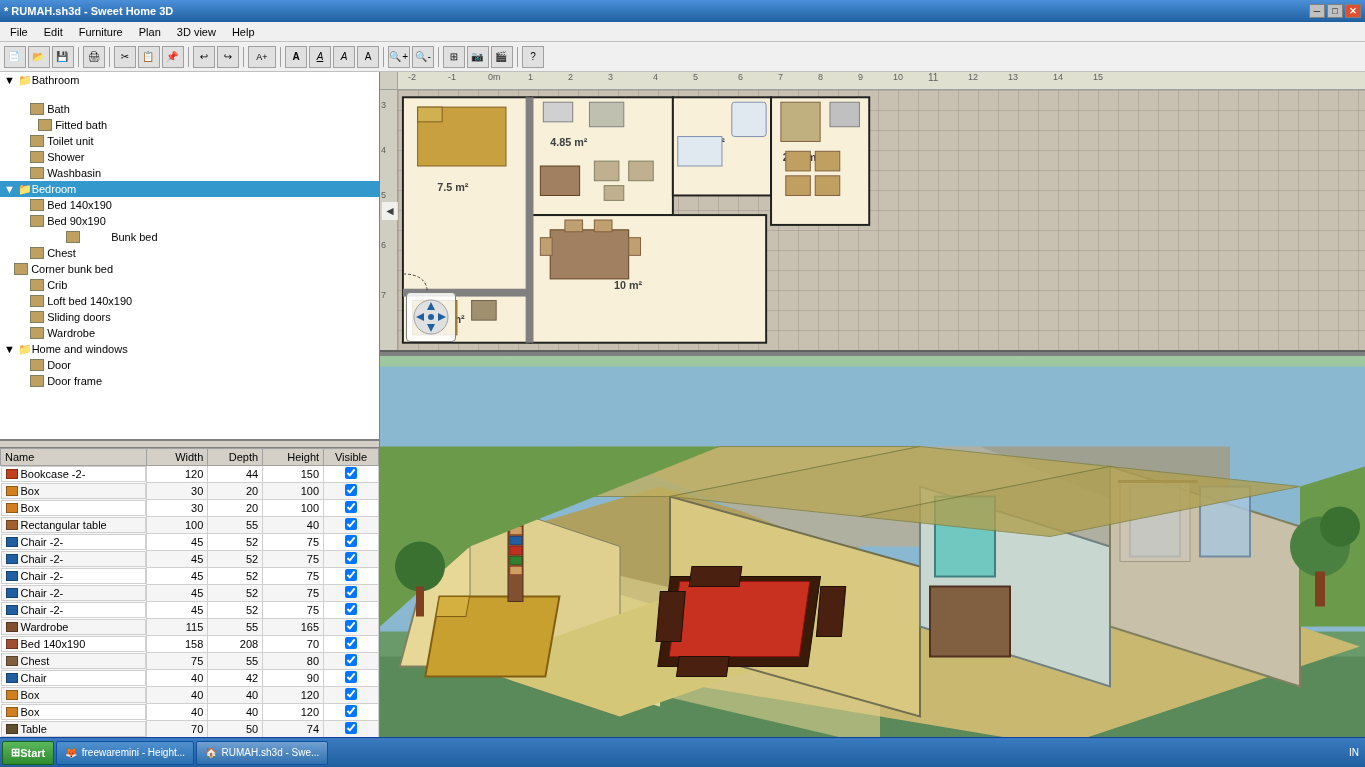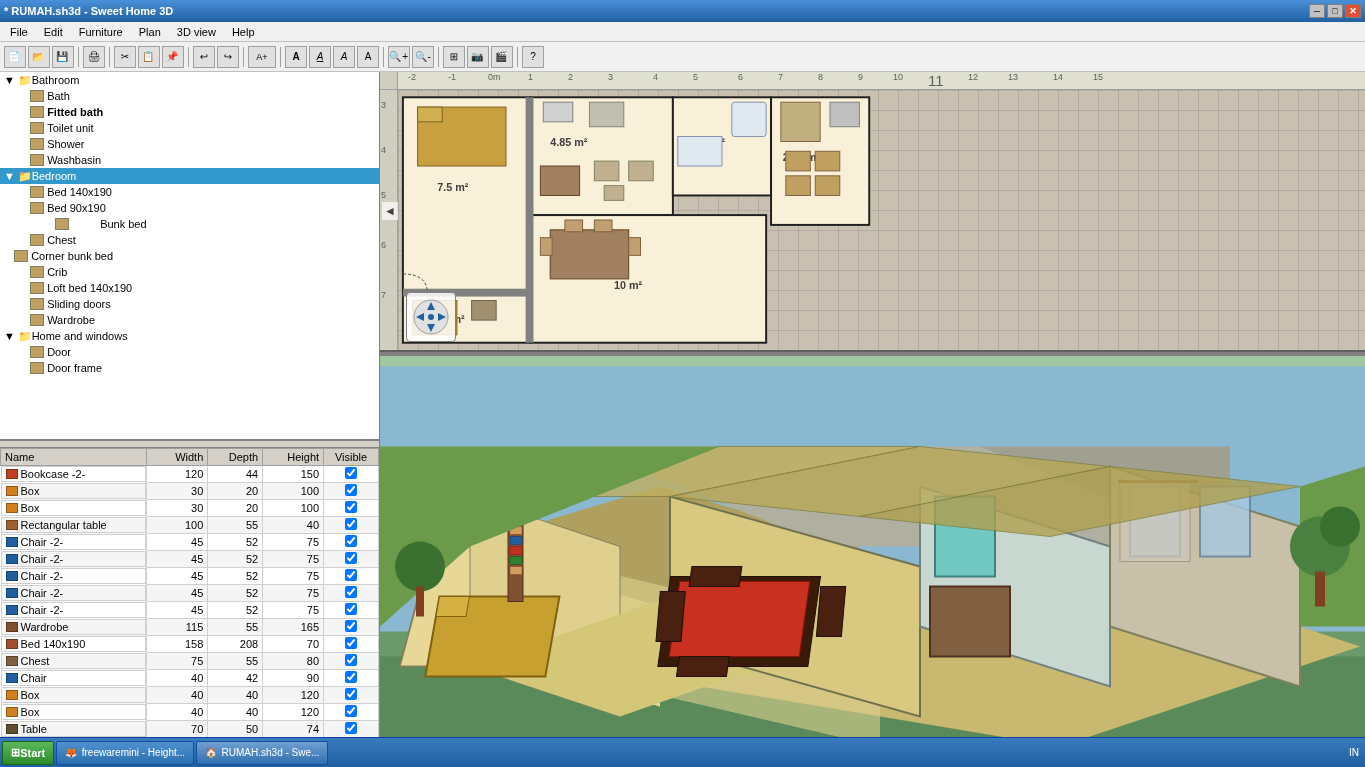--- a/index.html
+++ b/index.html
@@ -194,29 +194,29 @@
 </div>
 
 <div id="main">
 
   <div id="left-panel">
 
     <div id="tree-view" style="height: 360px; overflow-y: scroll; border-bottom: 2px solid #808080;">
 
       <div id="tree-container">
           <div class="tree-item" style="padding-left: 4px;">▼ 📁<span>Bathroom</span></div>
-          <div class="tree-item" style="padding-left: 24px;">&nbsp;&nbsp; <span style="width:14px;height:12px;display:inline-block;border:1px solid #808060;background:#c0a060;margin-right:3px;font-size:8px;text-align:center;">&nbsp;</span><span>Bath</span></div>
-          <div class="tree-item" style="padding-left: 24px; font-weight: bold;">&nbsp;&nbsp; <span style="width:14px;height:12px;display:inline-block;border:1px solid #808060;background:#c0a060;margin-right:3px;font-size:8px;text-align:center;">&nbsp;</span><span>Fitted bath</span></div>
+          <div class="tree-item" style="padding-left: 24px; margin-top: 13px;">&nbsp;&nbsp; <span style="width:14px;height:12px;display:inline-block;border:1px solid #808060;background:#c0a060;margin-right:3px;font-size:8px;text-align:center;">&nbsp;</span><span>Bath</span></div>
+          <div class="tree-item" style="padding-left: 32px;">&nbsp;&nbsp; <span style="width:14px;height:12px;display:inline-block;border:1px solid #808060;background:#c0a060;margin-right:3px;font-size:8px;text-align:center;">&nbsp;</span><span>Fitted bath</span></div>
           <div class="tree-item" style="padding-left: 24px;">&nbsp;&nbsp; <span style="width:14px;height:12px;display:inline-block;border:1px solid #808060;background:#c0a060;margin-right:3px;font-size:8px;text-align:center;">&nbsp;</span><span>Toilet unit</span></div>
           <div class="tree-item" style="padding-left: 24px;">&nbsp;&nbsp; <span style="width:14px;height:12px;display:inline-block;border:1px solid #808060;background:#c0a060;margin-right:3px;font-size:8px;text-align:center;">&nbsp;</span><span>Shower</span></div>
           <div class="tree-item" style="padding-left: 24px;">&nbsp;&nbsp; <span style="width:14px;height:12px;display:inline-block;border:1px solid #808060;background:#c0a060;margin-right:3px;font-size:8px;text-align:center;">&nbsp;</span><span>Washbasin</span></div>
           <div class="tree-item selected" style="padding-left: 4px;">▼ 📁<span>Bedroom</span></div>
           <div class="tree-item" style="padding-left: 24px;">&nbsp;&nbsp; <span style="width:14px;height:12px;display:inline-block;border:1px solid #808060;background:#c0a060;margin-right:3px;font-size:8px;text-align:center;">&nbsp;</span><span>Bed 140x190</span></div>
           <div class="tree-item" style="padding-left: 24px;">&nbsp;&nbsp; <span style="width:14px;height:12px;display:inline-block;border:1px solid #808060;background:#c0a060;margin-right:3px;font-size:8px;text-align:center;">&nbsp;</span><span>Bed 90x190</span></div>
-          <div class="tree-item" style="padding-left: 21px; gap: 28px;">&nbsp;&nbsp; <span style="width:14px;height:12px;display:inline-block;border:1px solid #808060;background:#c0a060;margin-right:3px;font-size:8px;text-align:center;">&nbsp;</span><span>Bunk bed</span></div>
+          <div class="tree-item" style="padding-left: 32px; gap: 28px;">&nbsp;&nbsp; <span style="width:14px;height:12px;display:inline-block;border:1px solid #808060;background:#c0a060;margin-right:3px;font-size:8px;text-align:center;">&nbsp;</span><span>Bunk bed</span></div>
           <div class="tree-item" style="padding-left: 24px;">&nbsp;&nbsp; <span style="width:14px;height:12px;display:inline-block;border:1px solid #808060;background:#c0a060;margin-right:3px;font-size:8px;text-align:center;">&nbsp;</span><span>Chest</span></div>
           <div class="tree-item" style="padding-left: 8px;">&nbsp;&nbsp; <span style="width:14px;height:12px;display:inline-block;border:1px solid #808060;background:#c0a060;margin-right:3px;font-size:8px;text-align:center;">&nbsp;</span><span>Corner bunk bed</span></div>
           <div class="tree-item" style="padding-left: 24px;">&nbsp;&nbsp; <span style="width:14px;height:12px;display:inline-block;border:1px solid #808060;background:#c0a060;margin-right:3px;font-size:8px;text-align:center;">&nbsp;</span><span>Crib</span></div>
           <div class="tree-item" style="padding-left: 24px;">&nbsp;&nbsp; <span style="width:14px;height:12px;display:inline-block;border:1px solid #808060;background:#c0a060;margin-right:3px;font-size:8px;text-align:center;">&nbsp;</span><span>Loft bed 140x190</span></div>
           <div class="tree-item" style="padding-left: 24px;">&nbsp;&nbsp; <span style="width:14px;height:12px;display:inline-block;border:1px solid #808060;background:#c0a060;margin-right:3px;font-size:8px;text-align:center;">&nbsp;</span><span>Sliding doors</span></div>
           <div class="tree-item" style="padding-left: 24px;">&nbsp;&nbsp; <span style="width:14px;height:12px;display:inline-block;border:1px solid #808060;background:#c0a060;margin-right:3px;font-size:8px;text-align:center;">&nbsp;</span><span>Wardrobe</span></div>
           <div class="tree-item" style="padding-left: 4px;">▼ 📁<span>Home and windows</span></div>
           <div class="tree-item" style="padding-left: 24px;">&nbsp;&nbsp; <span style="width:14px;height:12px;display:inline-block;border:1px solid #808060;background:#c0a060;margin-right:3px;font-size:8px;text-align:center;">&nbsp;</span><span>Door</span></div>
           <div class="tree-item" style="padding-left: 24px;">&nbsp;&nbsp; <span style="width:14px;height:12px;display:inline-block;border:1px solid #808060;background:#c0a060;margin-right:3px;font-size:8px;text-align:center;">&nbsp;</span><span>Door frame</span></div>
         </div>
@@ -434,21 +434,21 @@
           <span style="position:absolute; left:130px; font-size:9px; color:#606060;">1</span>
           <span style="position:absolute; left:170px; font-size:9px; color:#606060;">2</span>
           <span style="position:absolute; left:210px; font-size:9px; color:#606060;">3</span>
           <span style="position:absolute; left:255px; font-size:9px; color:#606060;">4</span>
           <span style="position:absolute; left:295px; font-size:9px; color:#606060;">5</span>
           <span style="position:absolute; left:340px; font-size:9px; color:#606060;">6</span>
           <span style="position:absolute; left:380px; font-size:9px; color:#606060;">7</span>
           <span style="position:absolute; left:420px; font-size:9px; color:#606060;">8</span>
           <span style="position:absolute; left:460px; font-size:9px; color:#606060;">9</span>
           <span style="position:absolute; left:495px; font-size:9px; color:#606060;">10</span>
-          <span style="position:absolute; left:530px; font-size:15px; color:#606060;">11</span>
+          <span style="position:absolute; left:530px; font-size:10px; color:#606060;">11</span>
           <span style="position:absolute; left:570px; font-size:9px; color:#606060;">12</span>
           <span style="position:absolute; left:610px; font-size:9px; color:#606060;">13</span>
           <span style="position:absolute; left:655px; font-size:9px; color:#606060;">14</span>
           <span style="position:absolute; left:695px; font-size:9px; color:#606060;">15</span>
         </div>
       </div>
 
       <div style="display:flex; height:calc(100% - 18px);">
 
         <div style="width:18px; background:#d0cec0; border-right:1px solid #a0a0a0; position:relative; flex-shrink:0;">

